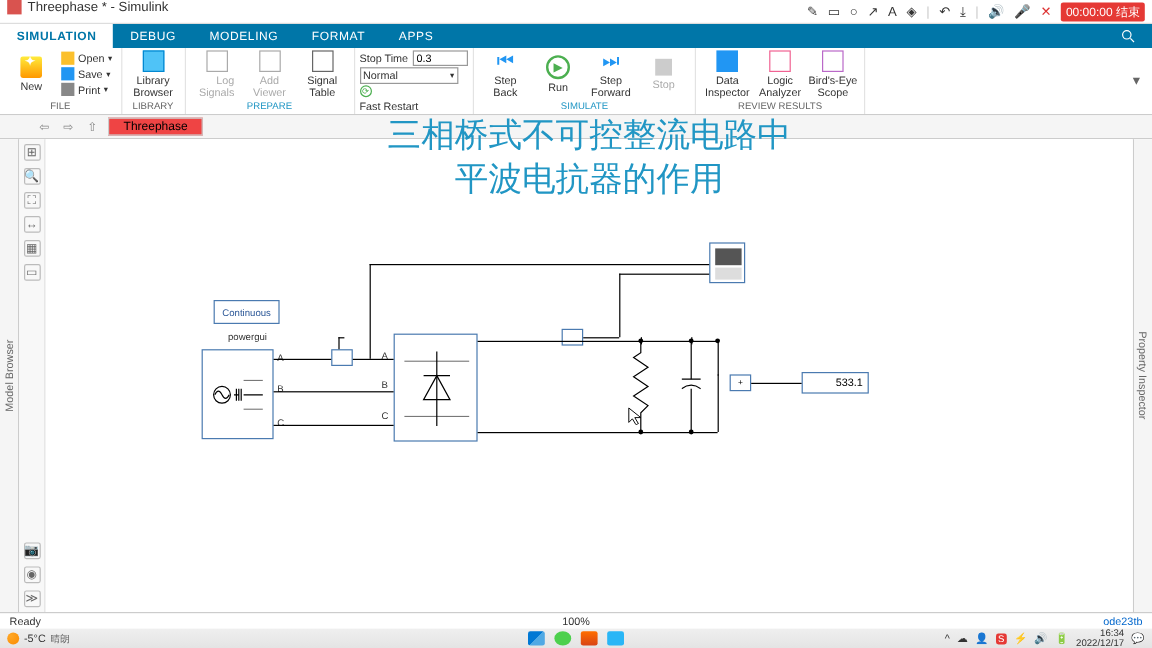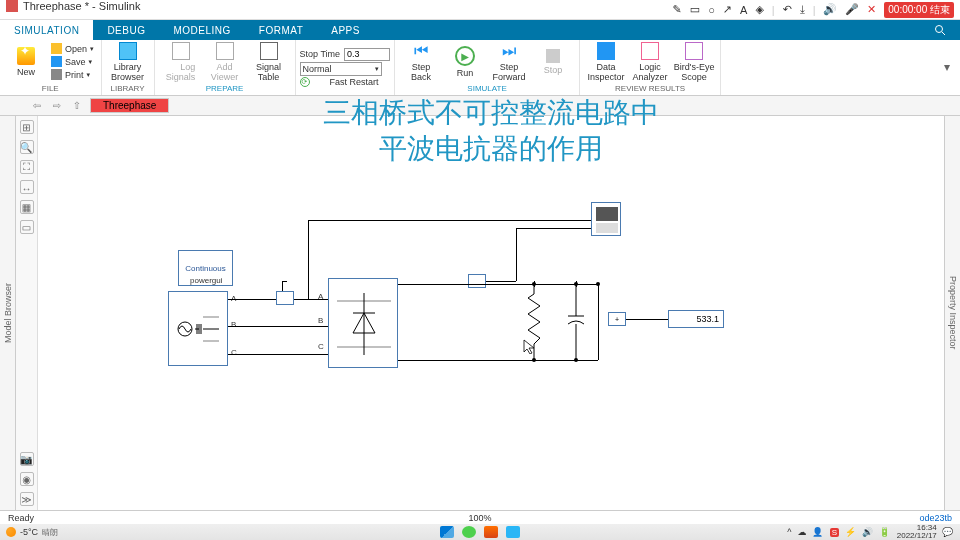--- a/index.html
+++ b/index.html
@@ -7,37 +7,37 @@
 
 
 .titlebar { height: 20px; background: #fff; display: flex; padding: 0 6px; font-size: 11px; color: #333; border-bottom: 1px solid #ddd; }
 .titlebar .icon { width: 12px; height: 12px; background: #d9534f; margin-right: 5px; }
 .titlebar .right { margin-left: auto; display: flex; gap: 8px; align-items: center; }
 .titlebar .timer { background: #e53935; color: #fff; font-size: 10px; padding: 1px 4px; border-radius: 2px; }
 
 
 .tabs { height: 20px; background: #0076a8; display: flex; align-items: stretch; font-size: 10px; color: #fff; }
 .tab { padding: 0 14px; display: flex; align-items: center; cursor: pointer; letter-spacing: 0.5px; }
-.tab.active { background: #fff; color: #0076a8; font-weight: 400; }
+.tab.active { background: #fff; color: #0076a8; font-weight: 700; }
 .tabs .spacer { flex: 1; }
 .tabs .search { width: 40px; display: flex; align-items: center; justify-content: center; }
 
 
 .toolstrip { height: 56px; background: #fff; border-bottom: 1px solid #ccc; display: flex; font-size: 9px; color: #333; }
 .group { display: flex; flex-direction: column; padding: 2px 4px; border-right: 1px solid #e3e3e3; }
 .group .row { display: flex; align-items: flex-start; flex: 1; }
 .group .label { text-align: center; font-size: 8px; color: #666; padding-top: 1px; text-transform: uppercase; }
 .btn-big { display: flex; flex-direction: column; align-items: center; justify-content: center; width: 44px; height: 40px; cursor: pointer; }
 .btn-big .ic { width: 18px; height: 18px; margin-bottom: 2px; }
 .btn-small { display: flex; align-items: center; gap: 3px; height: 13px; padding: 0 3px; cursor: pointer; }
 .btn-small .ic { width: 11px; height: 11px; }
 .stoptime { display: flex; align-items: center; gap: 4px; }
 .stoptime input { width: 46px; height: 13px; font-size: 9px; border: 1px solid #999; padding: 0 2px; }
 .normal-sel { width: 82px; height: 14px; font-size: 9px; border: 1px solid #999; padding: 0 2px; display: flex; align-items: center; justify-content: space-between; }
-.fastrestart { display: flex; align-items: flex-start; gap: 20px; font-size: 9px; }
+.fastrestart { display: flex; align-items: flex-start; gap: 3px; font-size: 9px; flex-direction: column; }
 
 
 .browserbar { height: 20px; background: #f5f5f5; border-bottom: 1px solid #ccc; display: flex; align-items: center; gap: 6px; padding: 0 8px 0 30px; font-size: 10px; }
 .browserbar .crumb { background: #ef4444; border: 1px solid #ccc; padding: 1px 12px; }
 .browserbar .arrow-btn { width: 14px; height: 14px; display:flex; align-items:center; justify-content:center; color: #888; cursor:pointer; }
 
 
 .main { position: absolute; top: 116px; left: 0; right: 0; bottom: 30px; display: flex; background: #fff; }
 .leftbar { width: 16px; background: #f5f5f5; border-right: 1px solid #ccc; display: flex; align-items: center; justify-content: center; }
 .leftbar span { writing-mode: vertical-rl; transform: rotate(180deg); font-size: 9px; color: #666; }
@@ -272,21 +272,21 @@
     <div class="spacer"></div>
     <div class="tool">📷</div>
     <div class="tool">◉</div>
     <div class="tool">≫</div>
   </div>
 
   <div class="canvas">
     <div class="overlay l2">平波电抗器的作用</div>
     <div class="overlay l1">三相桥式不可控整流电路中</div>
 
-    <div class="block" style="left:140px;top:134px;width:55px;height:36px;display:flex;align-items:center;justify-content:center;font-size:8px;color:#2b5797">
+    <div class="block" style="left:140px;top:134px;width:55px;height:20px;display:flex;align-items:center;justify-content:center;font-size:8px;color:#2b5797">
         <span>Continuous</span>
       </div>
     <span class="portlabel" style="left:152px;top:160px">powergui</span>
 
     <div class="block" style="left:130px;top:175px;width:60px;height:75px">
       <svg width="60" height="75">
         <circle cx="16" cy="37" r="7" fill="none" stroke="#000"></circle>
         <path d="M10 37 Q13 31 16 37 Q19 43 22 37" fill="none" stroke="#000"></path>
         <path d="M26 37 L30 37 M28 32 L28 42 M30 32 L30 42 M32 32 L32 42 M34 37 L50 37" fill="none" stroke="#000"></path>
         <path d="M34 25 L50 25 M34 49 L50 49" fill="none" stroke="#000" stroke-width="0.5"></path>

